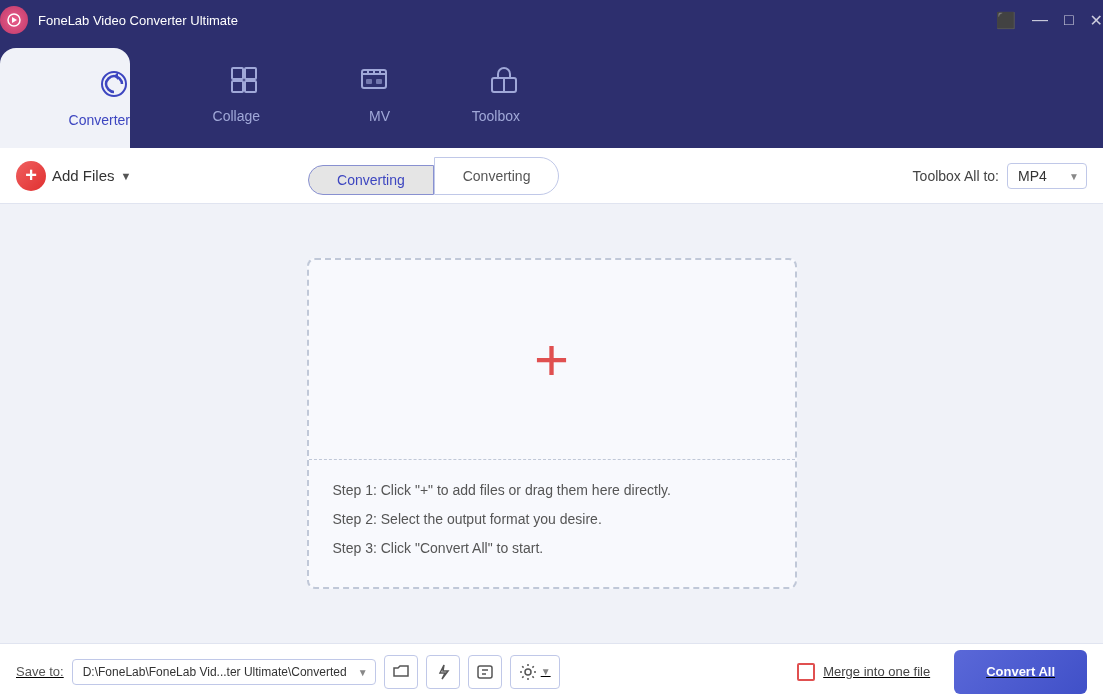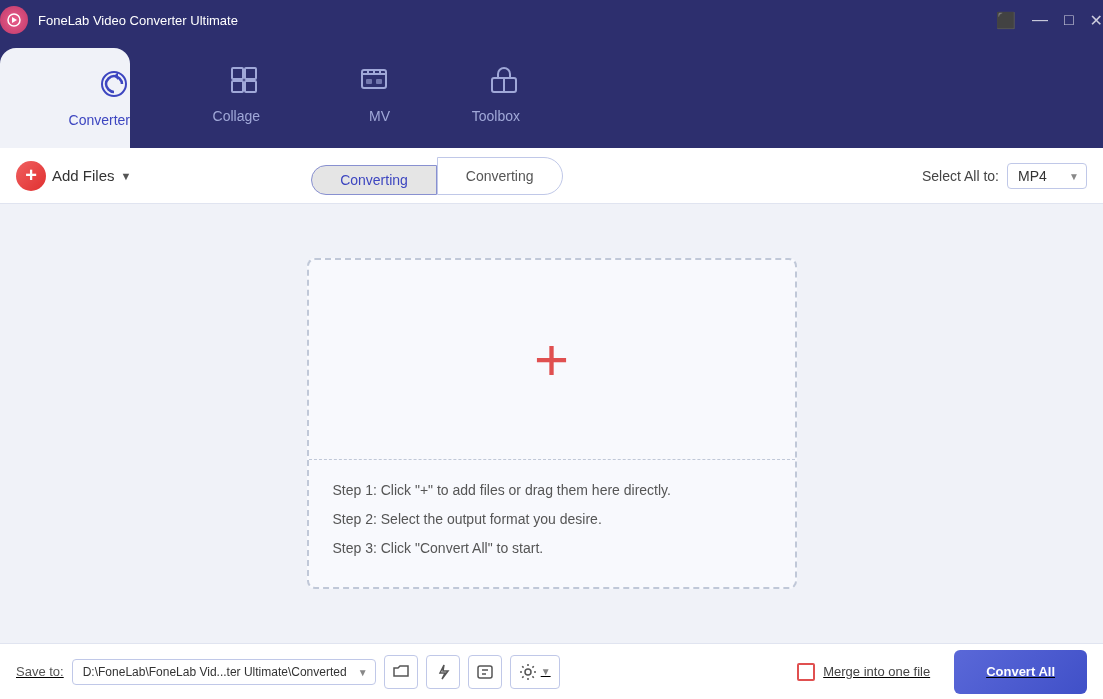--- a/index.html
+++ b/index.html
@@ -362,21 +362,21 @@
     <span>Add Files</span>
     <span class="dropdown-arrow">▼</span>
   </button>
 
   <div class="tab-group">
     <button class="tab-btn active">Converting</button>
     <button class="tab-btn">Converting</button>
   </div>
 
   <div class="convert-all-to">
-    <span>Select All to:</span>
+    <span>Toolbox All to:</span>
     <div class="format-select-wrap">
       <select class="format-select">
         <option>MP4</option>
         <option>AVI</option>
         <option>MOV</option>
         <option>MKV</option>
         <option>WMV</option>
         <option>FLV</option>
         <option>MP3</option>
         <option>AAC</option>

